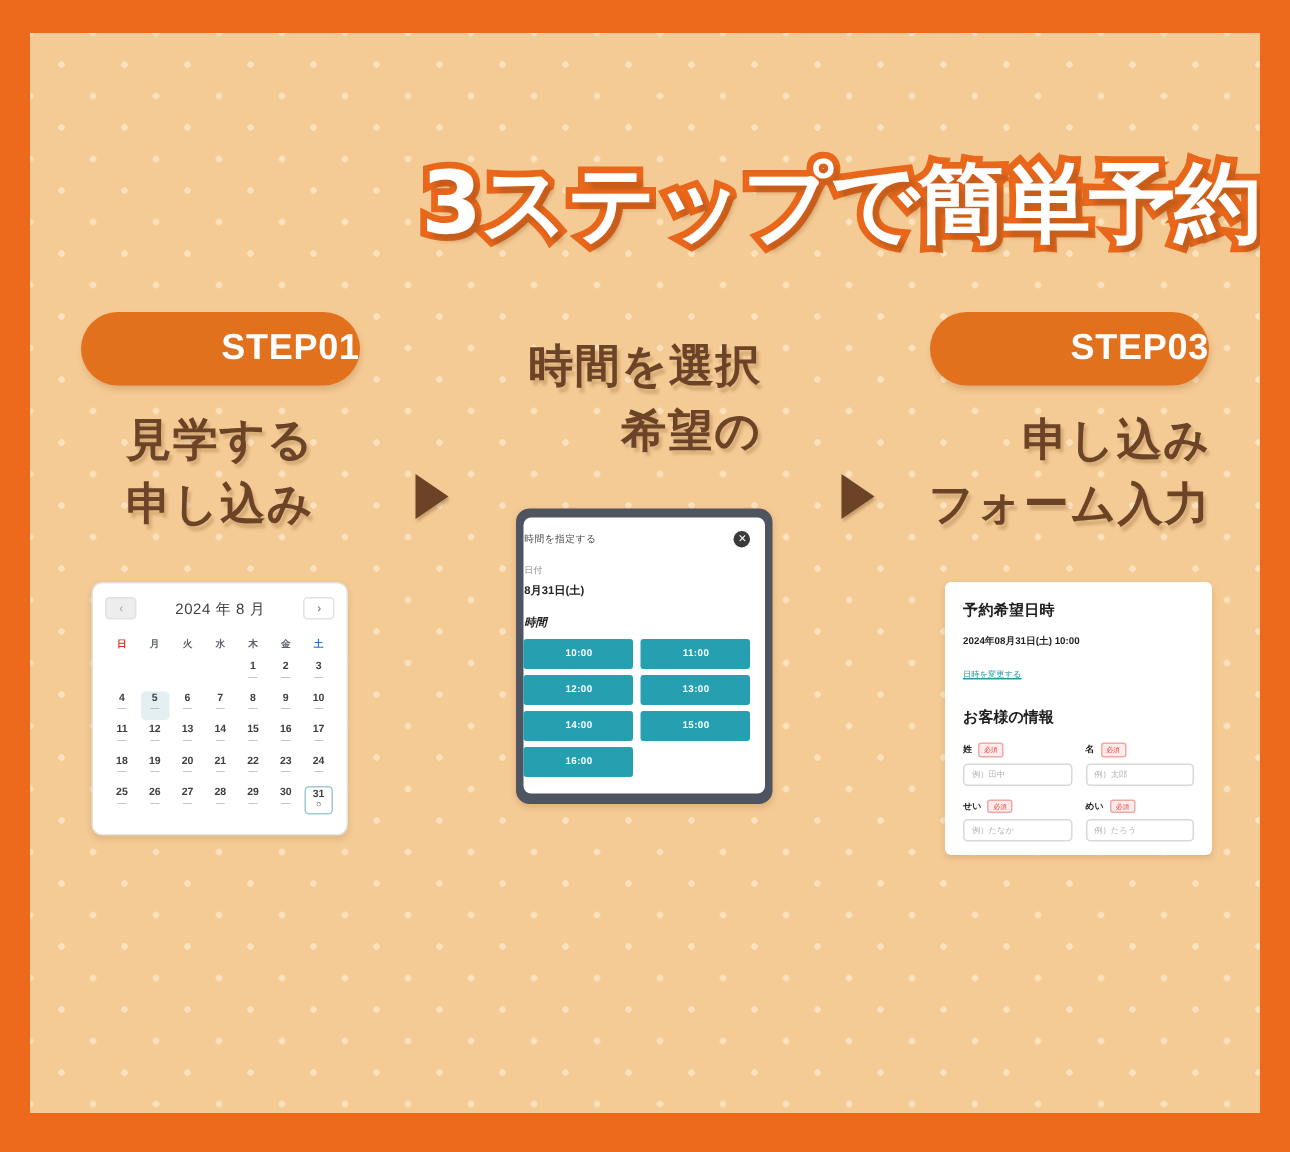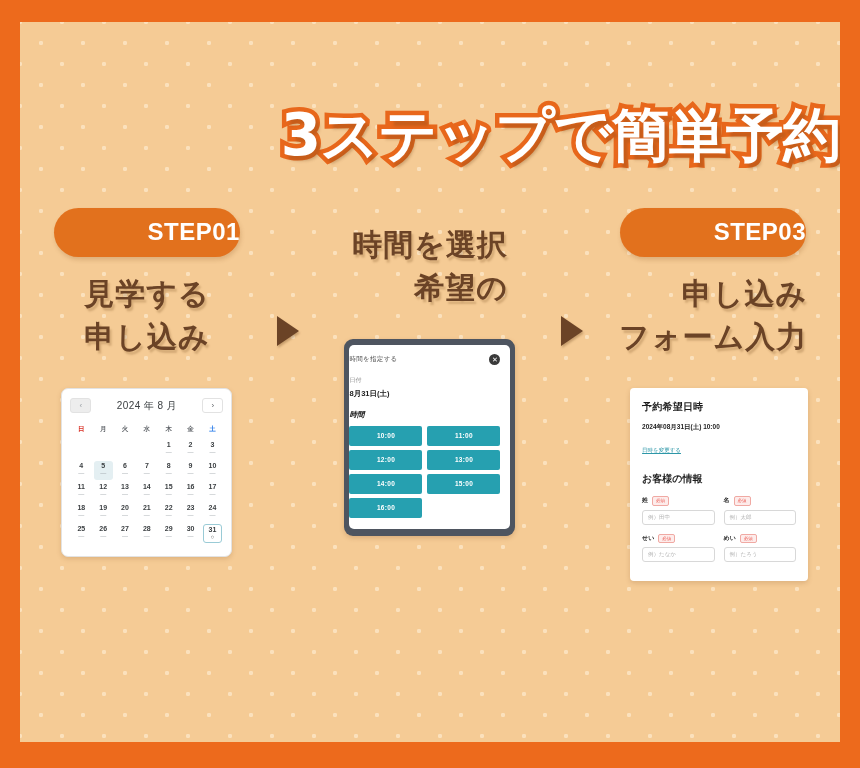--- a/index.html
+++ b/index.html
@@ -217,21 +217,21 @@
     text-align: center;
     padding: 6px 0 7px 0;
     letter-spacing: 0.3px;
   }
 
   
   .form-card {
     width: 178px;
     background: #FFFFFF;
     border-radius: 4px;
-    padding: 12px 12px 10px 12px;
+    padding: 12px 12px 0 12px;
     box-shadow: 0 2px 5px rgba(120,70,30,0.20);
     margin-left: 12px;
   }
   .form-h1 { font-size: 10px; font-weight: 700; color: #1E1E1E; margin-bottom: 9px; letter-spacing: 0.2px; }
   .form-date { font-size: 6.5px; font-weight: 700; color: #1E1E1E; margin-bottom: 6px; }
   .form-link { font-size: 5.5px; color: #2D97A8; text-decoration: underline; margin-bottom: 18px; display: inline-block; }
   .form-h2 { font-size: 10px; font-weight: 700; color: #1E1E1E; margin-bottom: 10px; }
   .form-row { display: grid; grid-template-columns: 1fr 1fr; gap: 6px 9px; margin-bottom: 9px; }
   .form-field { display: flex; flex-direction: column; }
   .flabel { display: flex; align-items: center; gap: 4px; margin-bottom: 4px; }

